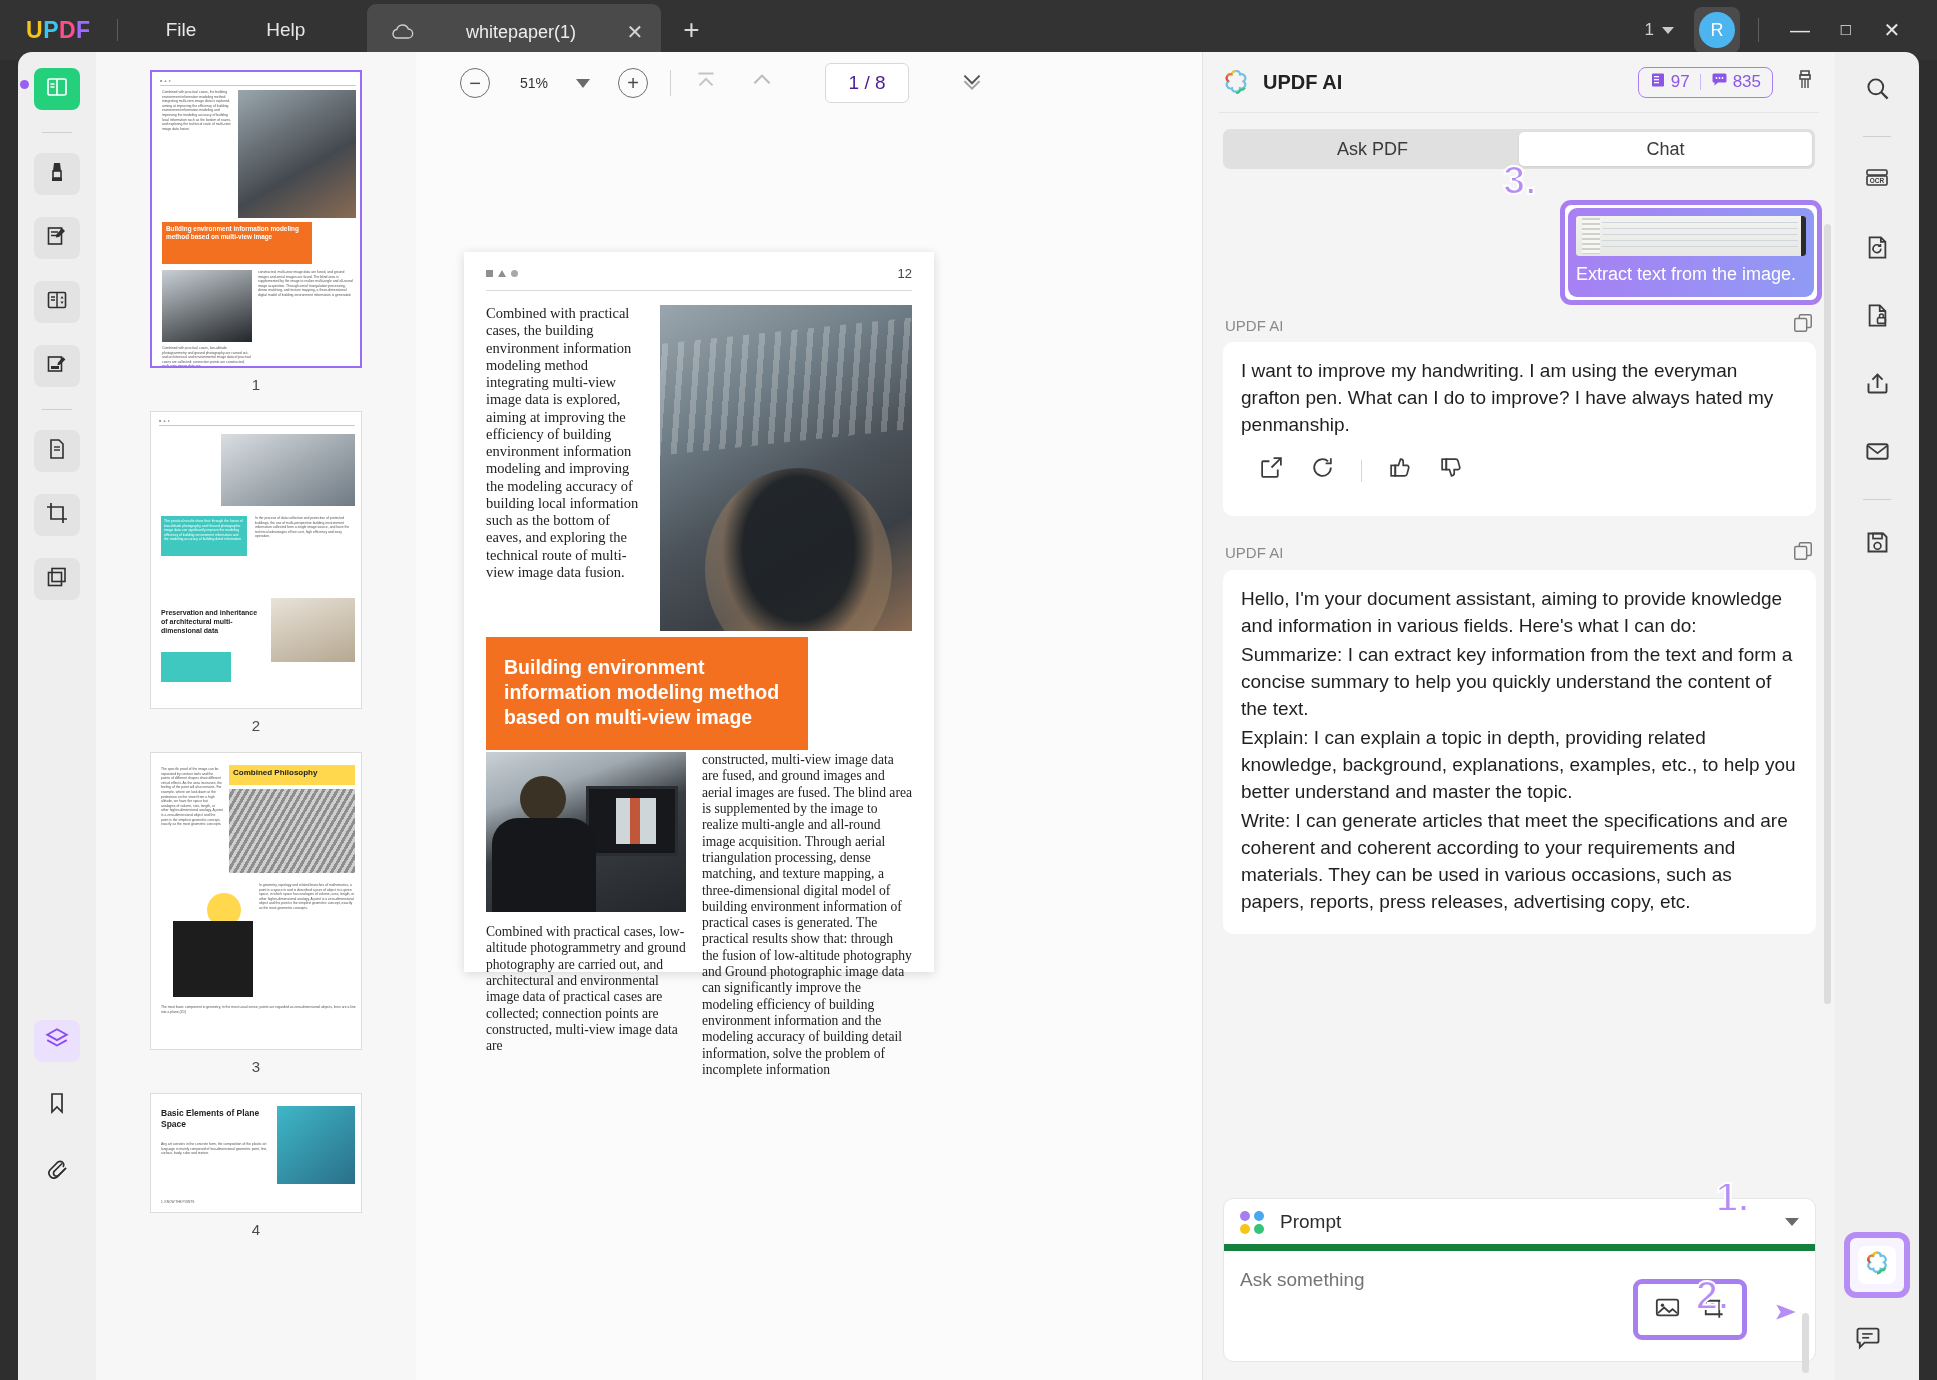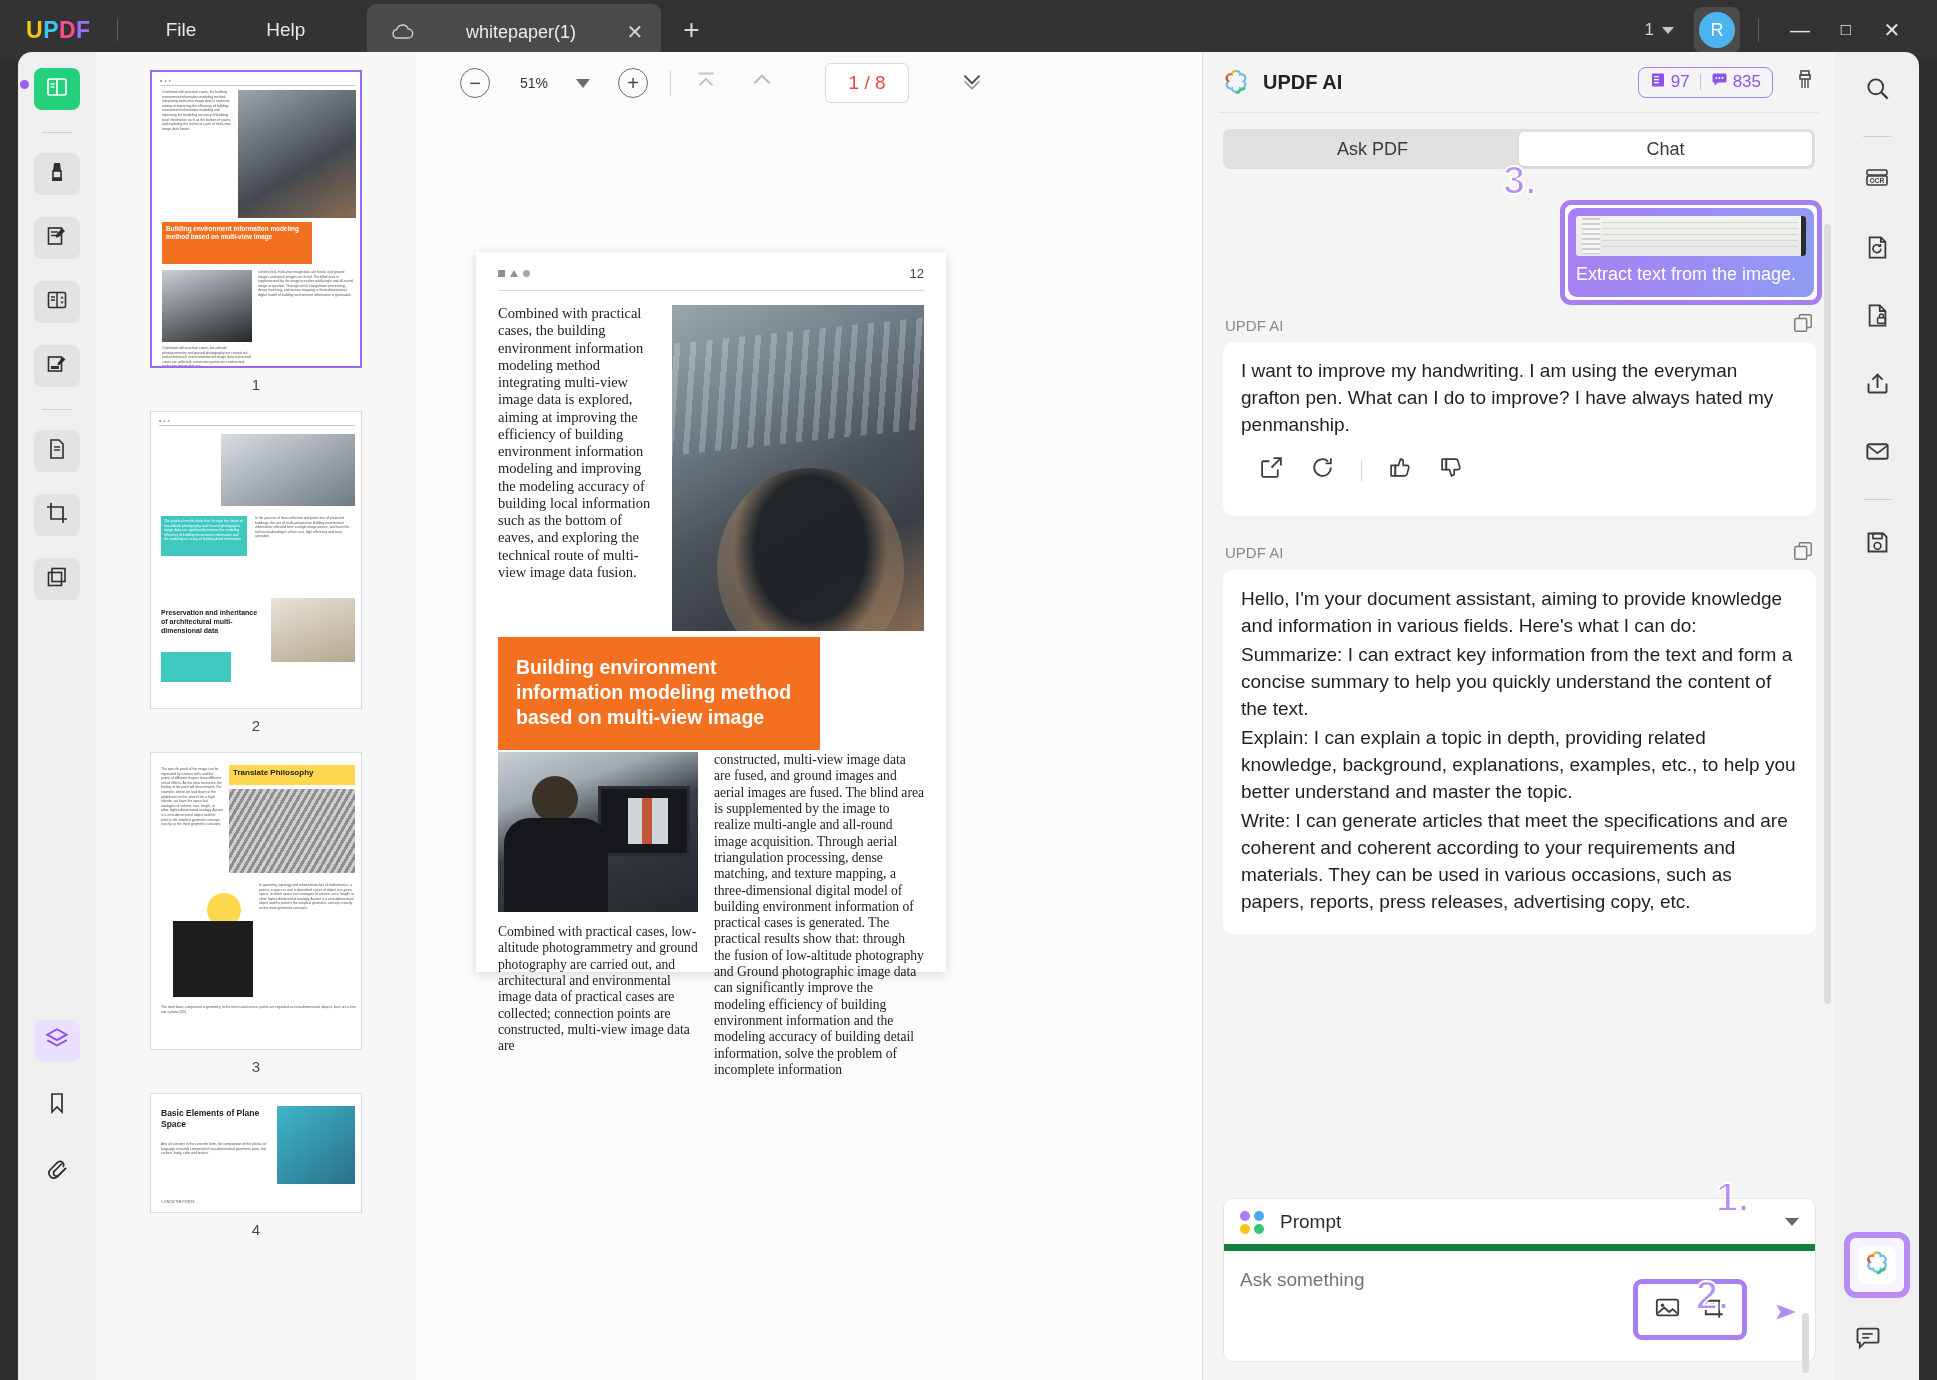--- a/index.html
+++ b/index.html
@@ -105,27 +105,27 @@
     font-size: 20px; line-height: 1;
   }
   #zoom-val { margin-left: 30px; font-size: 14px; color: #333; }
   #zoom-caret { margin-left: 28px; width:0;height:0; border-left:7px solid transparent; border-right:7px solid transparent; border-top:9px solid #6a6a6a; }
   #zoom-in { margin-left: 28px; }
   .tool-div { width:1px; height:26px; background:#d2d2d2; margin: 0 22px; }
   .nav-ic { color: #c3c3c3; font-size: 26px; margin-right: 30px; }
   #page-box {
     margin-left: 20px; width: 84px; height: 40px; border: 1px solid #d8d8d8;
     border-radius: 6px; background: #fff; display: flex; align-items: center;
-    justify-content: center; font-size: 19px; color: #ef4444;
+    justify-content: center; font-size: 19px; color: #4c1d95;
   }
   #page-down { margin-left: 50px; color: #555; font-size: 26px; }
 
   
   #doc-page {
-    position: absolute; top: 200px; left: 60px; width: 470px; height: 720px;
+    position: absolute; top: 200px; left: 48px; width: 470px; height: 720px;
     background: #ffffff; box-shadow: 0 2px 10px rgba(0,0,0,.14);
     padding: 14px 22px 0 22px;
   }
   .pg-head { display: flex; align-items: center; font-size: 10px; color: #8a8a8a; }
   .pg-marks { display: flex; gap: 5px; align-items: center; }
   .mk-sq { width: 7px; height: 7px; background: #8f8f8f; }
   .mk-tr { width: 0; height: 0; border-left: 4px solid transparent; border-right: 4px solid transparent; border-bottom: 7px solid #8f8f8f; }
   .mk-ci { width: 7px; height: 7px; border-radius: 50%; background: #a8a8a8; }
   .pg-num { margin-left: auto; font-size: 13px; color: #444; }
   .pg-rule { height: 1px; background: #d9d9d9; margin: 9px 0 14px; }
@@ -464,21 +464,21 @@
       <div class="mimg" style="left:120px;top:186px;width:84px;height:64px;background:linear-gradient(160deg,#e8e2d8,#b6a891);"></div>
       <div class="mteal" style="left:10px;top:240px;width:70px;height:30px;"></div>
     </div>
     <div class="thumb-num">2</div>
   </div>
 
   <div class="thumb-wrap">
     <div class="thumb">
       <div class="mtext" style="left:10px;top:14px;width:62px;">The specific proof of the image can be separated by contour tools and the points of different shapes show different virtual effects. As the area increases, the feeling of the point will also remains. For example, where we look down at the pedestrian on the street from a high altitude, we have the space but analogies of volume, size, length, or other higher-dimensional analogy. A point is a zero-dimensional object and the point is the simplest geometric concept, exactly as the most geometric concepts.</div>
       <div class="myellow" style="left:78px;top:12px;width:126px;height:20px;"></div>
-      <div class="mtitle-d" style="left:82px;top:15px;width:118px;font-size:8px;">Translate Philosophy</div>
+      <div class="mtitle-d" style="left:82px;top:15px;width:118px;font-size:8px;">Combined Philosophy</div>
       <div class="mimg" style="left:78px;top:36px;width:126px;height:84px;background:repeating-linear-gradient(120deg,#cfcfcf 0 3px,#8e8e8e 3px 6px);"></div>
       <div class="myellow" style="left:56px;top:140px;width:34px;height:34px;border-radius:50%;"></div>
       <div class="mimg" style="left:22px;top:168px;width:80px;height:76px;background:#1d1d1d;"></div>
       <div class="mtext" style="left:108px;top:130px;width:96px;">In geometry, topology and related branches of mathematics, a point is a space in and is described a pure of object in a given space, in which space has analogies of volume, area, length, or other higher-dimensional analogy. A point is a zero-dimensional object and the point is the simplest geometric concept, exactly as the most geometric concepts.</div>
       <div class="mtext" style="left:10px;top:252px;width:196px;">The most basic component in geometry, in the most usual sense, points are regarded as zero-dimensional objects, lines are a line into a plane (2D)</div>
     </div>
     <div class="thumb-num">3</div>
   </div>
 
   <div class="thumb-wrap">

